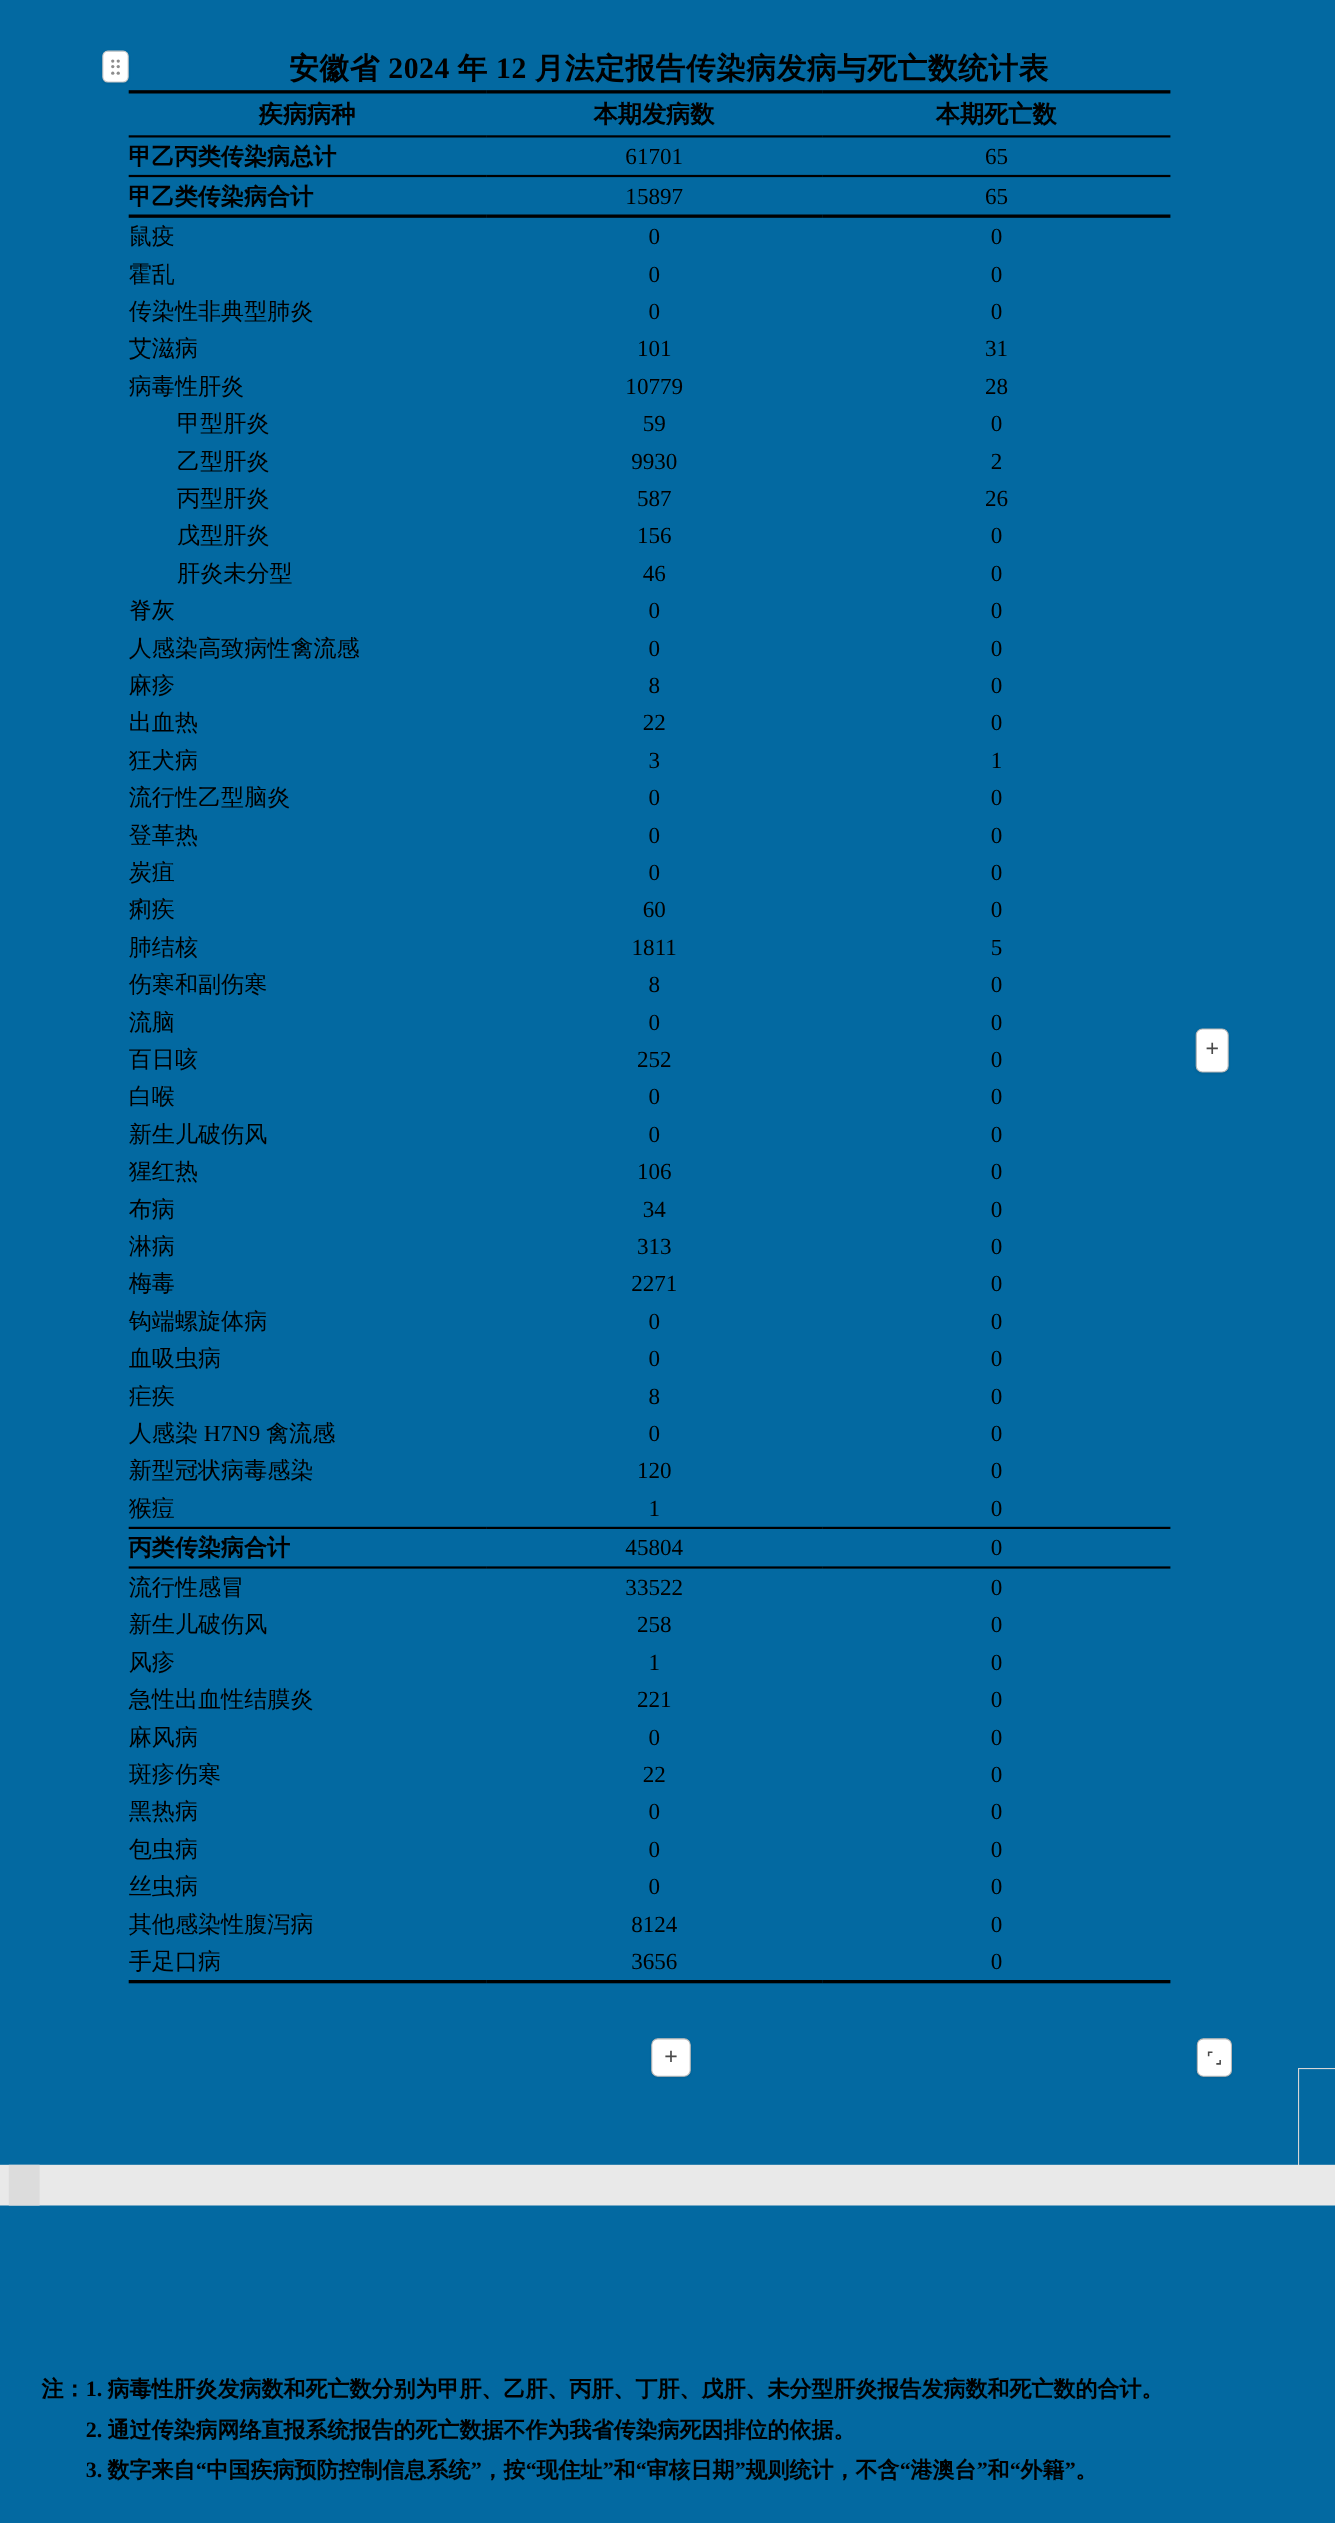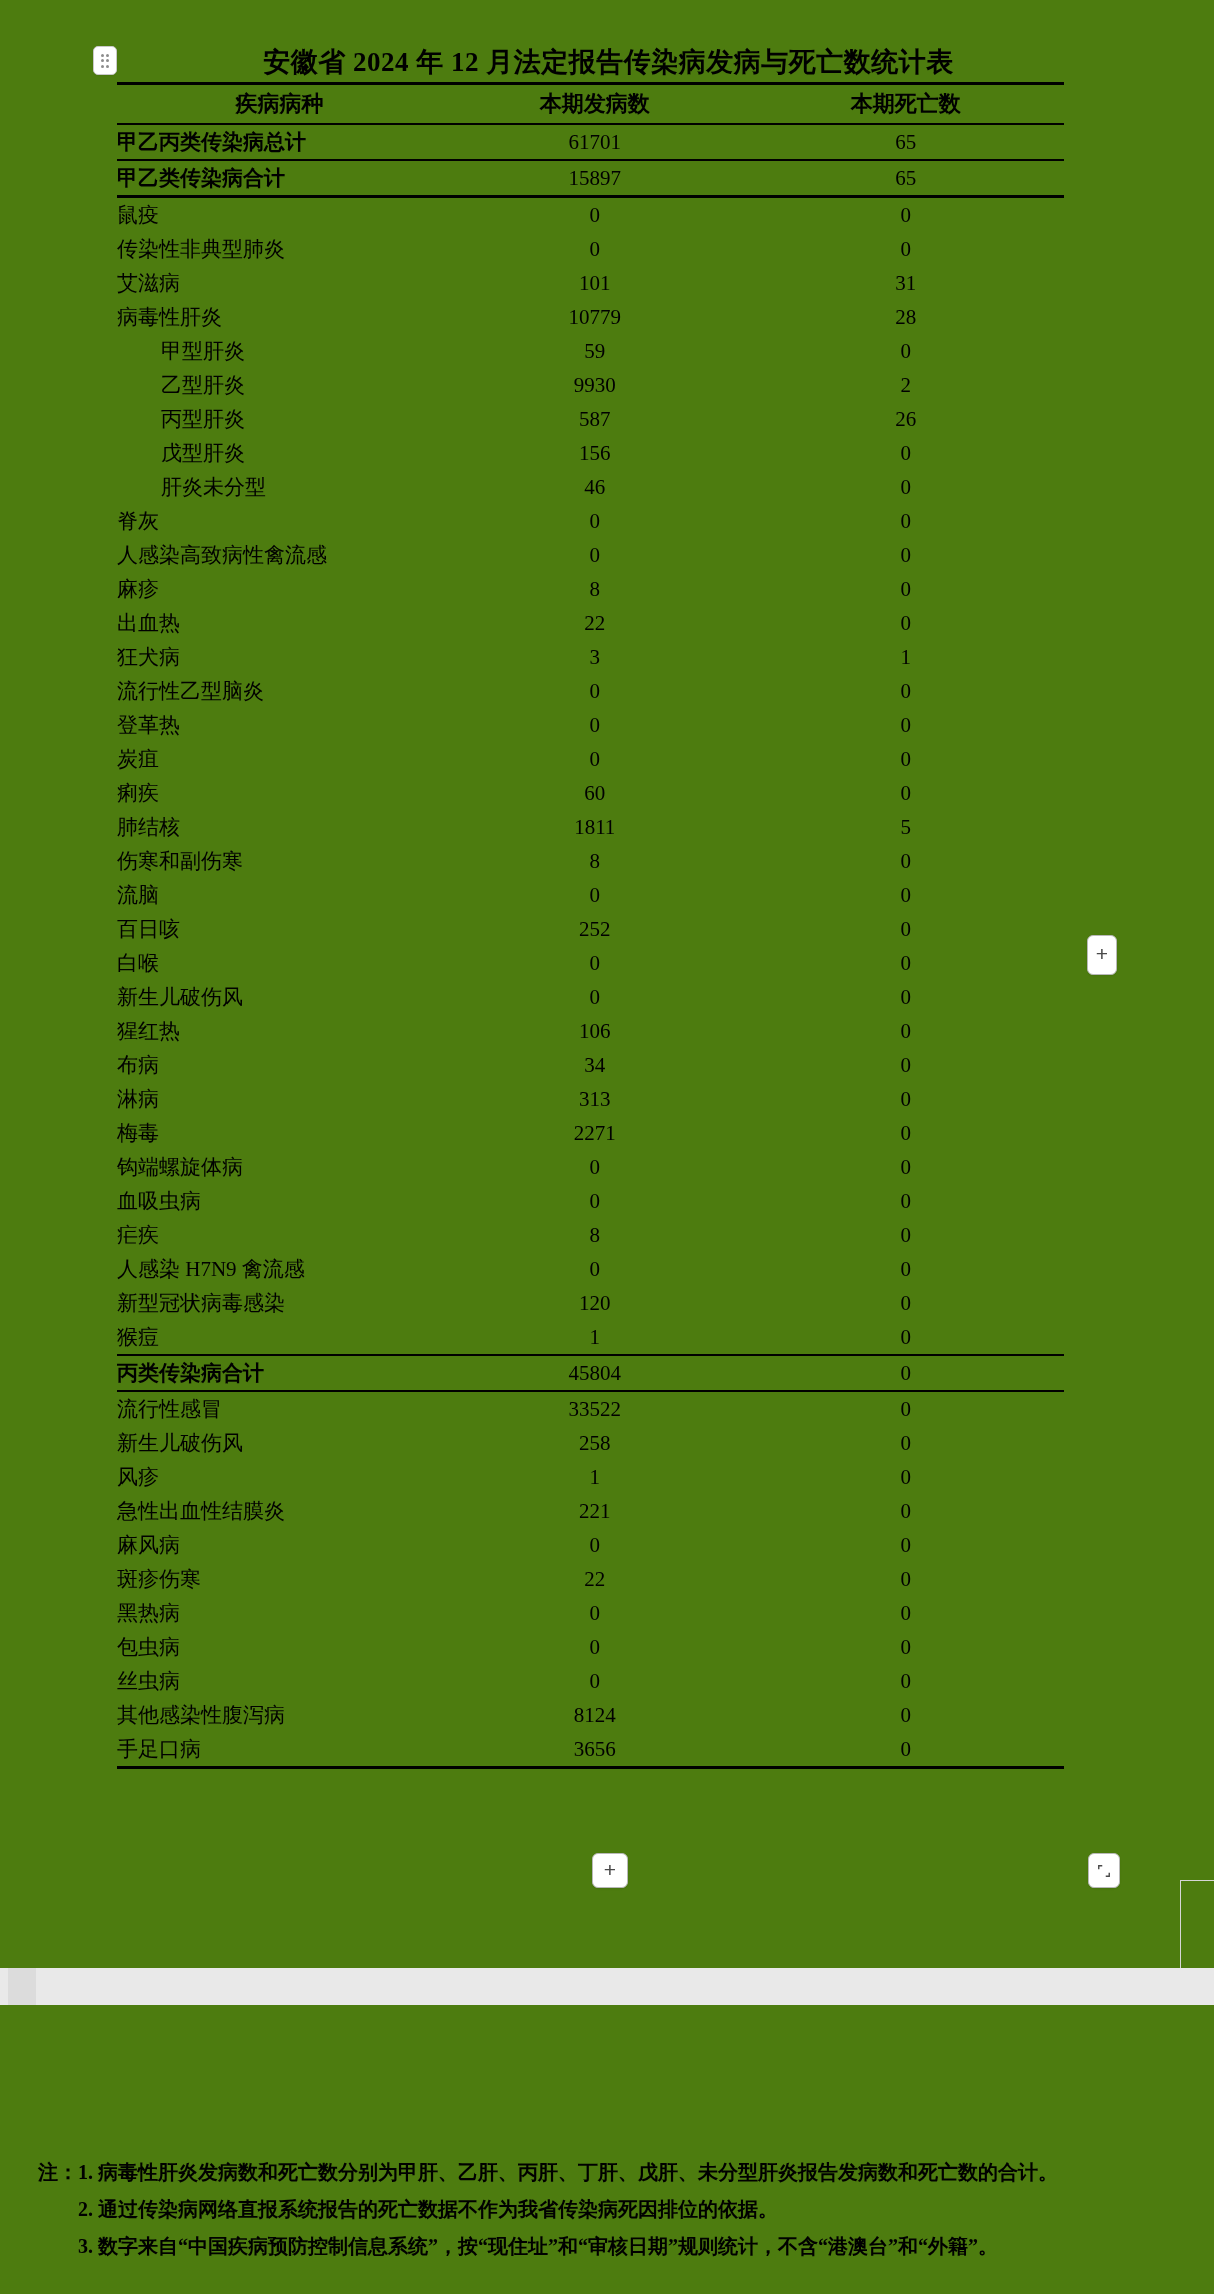--- a/index.html
+++ b/index.html
@@ -1,16 +1,16 @@
 <!DOCTYPE html>
 <html><head>
 <meta charset="utf-8">
 <style>
   html,body{margin:0;padding:0;background:#fff;}
-  .page{position:relative;width:1214px;height:2294px;background:#4d7c0f;overflow:hidden;
+  .page{position:relative;width:1214px;height:2294px;background:#0369a1;overflow:hidden;
         font-family:"Liberation Serif","DejaVu Serif",serif;color:#000;}
 
   
   .drag-handle{position:absolute;left:93px;top:46px;width:22px;height:27px;background:#fff;
                border:1px solid #c9c9c9;border-radius:5px;display:flex;align-items:center;justify-content:center;
                box-shadow:0 1px 2px rgba(0,0,0,.06);cursor:grab;}
   .dots{display:grid;grid-template-columns:repeat(2,3px);grid-template-rows:repeat(3,3px);gap:2.5px;}
   .dots i{width:3px;height:3px;border-radius:50%;background:#8d8d8d;display:block;}
 
   
@@ -94,20 +94,25 @@
             <td class="c-label b">甲乙类传染病合计</td>
             <td class="c-num">15897</td>
             <td class="c-num">65</td>
           </tr>
           <tr>
             <td class="c-label">鼠疫</td>
             <td class="c-num">0</td>
             <td class="c-num">0</td>
           </tr>
           <tr>
+            <td class="c-label">霍乱</td>
+            <td class="c-num">0</td>
+            <td class="c-num">0</td>
+          </tr>
+          <tr>
             <td class="c-label">传染性非典型肺炎</td>
             <td class="c-num">0</td>
             <td class="c-num">0</td>
           </tr>
           <tr>
             <td class="c-label">艾滋病</td>
             <td class="c-num">101</td>
             <td class="c-num">31</td>
           </tr>
           <tr>

